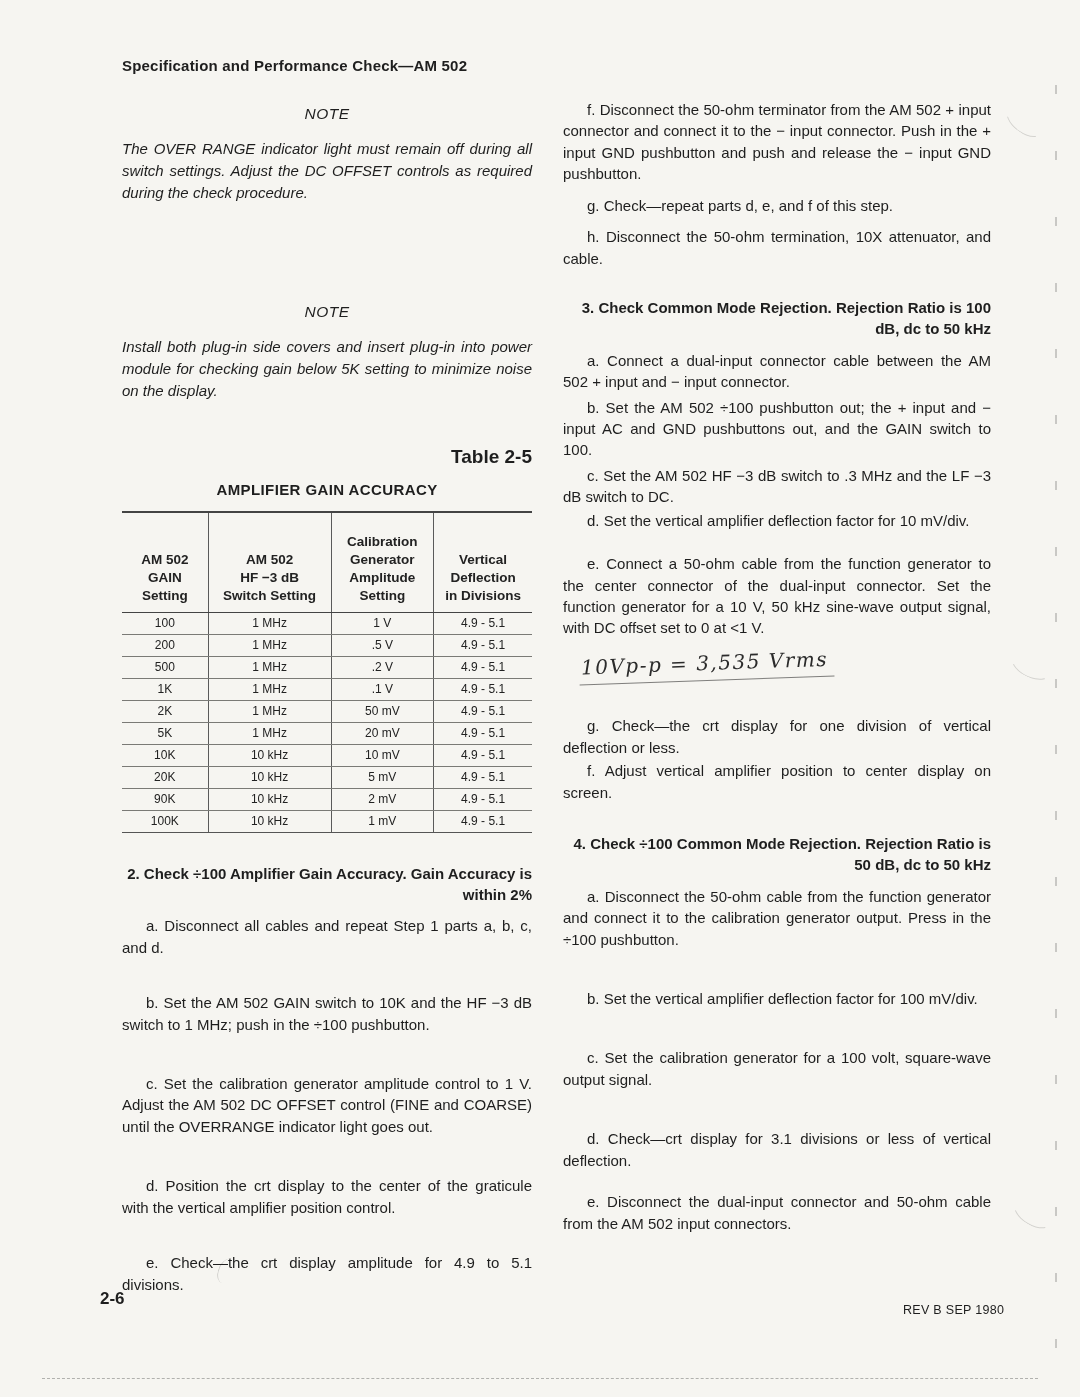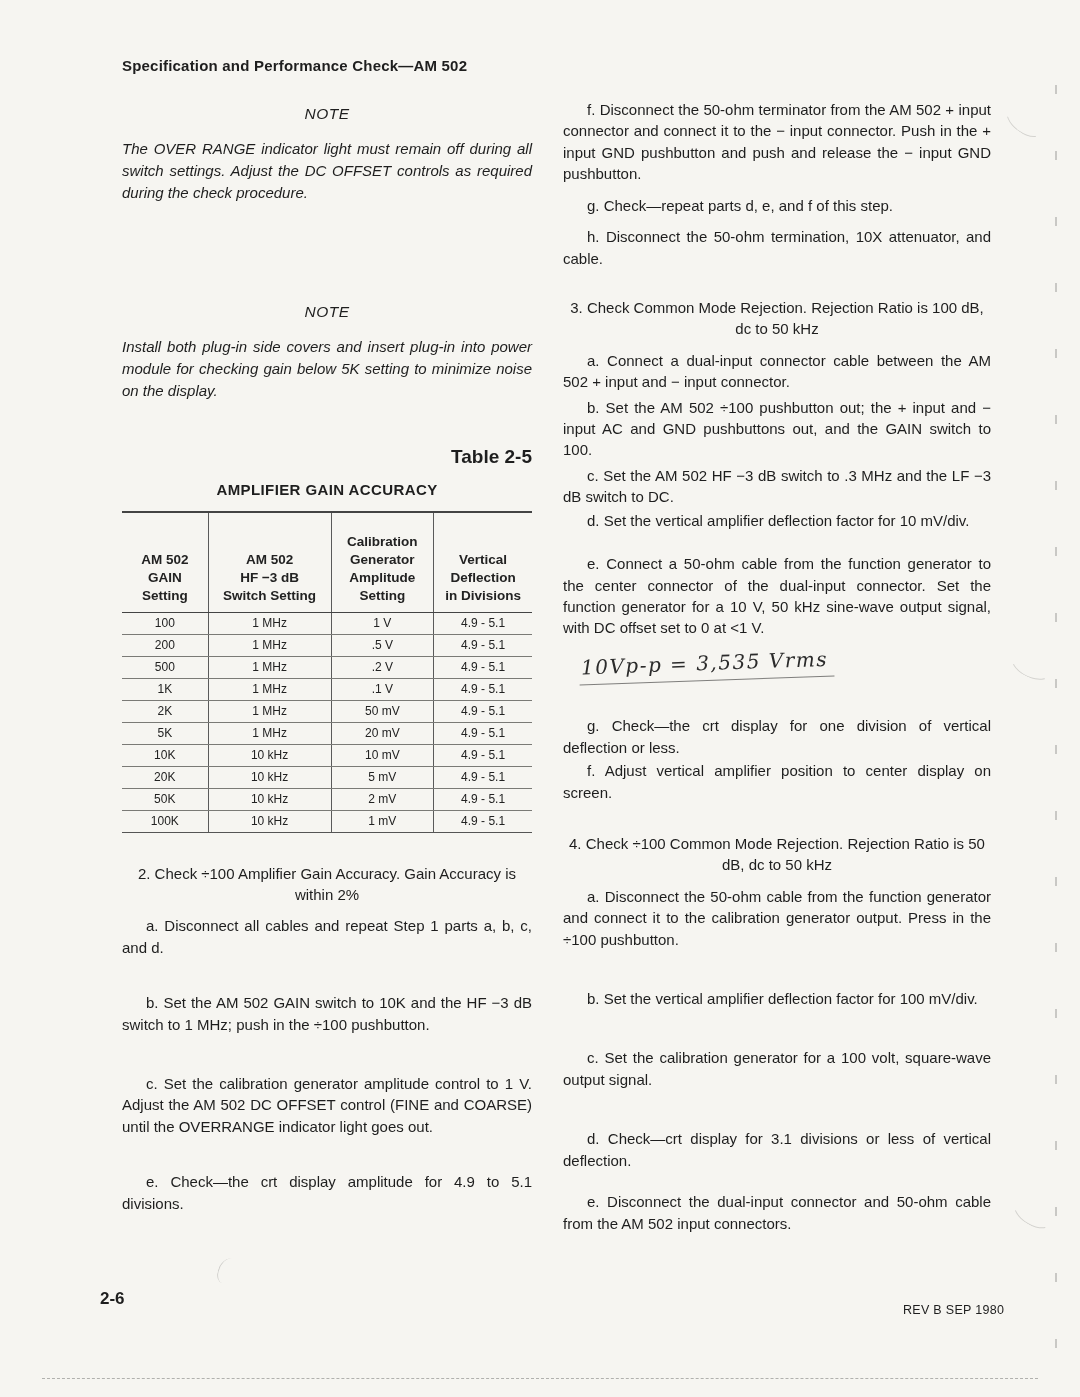--- a/index.html
+++ b/index.html
@@ -39,21 +39,21 @@
   table.gain thead th {
     border-top:2px solid #444; border-bottom:1.5px solid #444;
     vertical-align:bottom; font-weight:bold;
     padding:20px 4px 6px; line-height:1.35;
   }
   table.gain thead th .hl { display:block; }
   table.gain tbody td { border-bottom:1px solid #7a7a76; height:22px; font-size:12px; }
   table.gain tbody tr:last-child td { border-bottom:1.5px solid #555; }
   .w1{width:21%;} .w2{width:30%;} .w3{width:25%;} .w4{width:24%;}
 
-  .sec-heading { font-weight:normal; line-height:1.42; text-align:center; }
+  .sec-heading { font-weight:bold; line-height:1.42; text-align:right; }
   .item { text-align:justify; text-indent:24px; line-height:1.43; }
 
   .mt4{margin-top:4px;} .mt10{margin-top:10px;}
   .mt14{margin-top:2px;} .mt20{margin-top:20px;} .mt22{margin-top:22px;}
   .mt26{margin-top:38px;} .mt28{margin-top:28px;} .mt30{margin-top:30px;}
   .mt34{margin-top:34px;} .mt98{margin-top:98px;}
 
   .handwriting {
     display:inline-block;
     margin:10px 0 0 16px;
@@ -185,38 +185,39 @@
           <td>10 mV</td>
           <td>4.9 - 5.1</td>
         </tr>
         <tr>
           <td>20K</td>
           <td>10 kHz</td>
           <td>5 mV</td>
           <td>4.9 - 5.1</td>
         </tr>
         <tr>
-          <td>50K</td>
+          <td>90K</td>
           <td>10 kHz</td>
           <td>2 mV</td>
           <td>4.9 - 5.1</td>
         </tr>
         <tr>
           <td>100K</td>
           <td>10 kHz</td>
           <td>1 mV</td>
           <td>4.9 - 5.1</td>
         </tr>
       </tbody>
     </table>
 
     <p class="sec-heading mt30">2. Check ÷100 Amplifier Gain Accuracy. Gain Accuracy is within 2%</p>
     <p class="item mt10">a. Disconnect all cables and repeat Step 1 parts a, b, c, and d.</p>
     <p class="item mt34">b. Set the AM 502 GAIN switch to 10K and the HF −3 dB switch to 1 MHz; push in the ÷100 pushbutton.</p>
     <p class="item mt26">c. Set the calibration generator amplitude control to 1 V. Adjust the AM 502 DC OFFSET control (FINE and COARSE) until the OVERRANGE indicator light goes out.</p>
+    <p class="item mt26">d. Position the crt display to the center of the graticule with the vertical amplifier position control.</p>
     <p class="item mt34">e. Check—the crt display amplitude for 4.9 to 5.1 divisions.</p>
   </div>
 
   <div class="col col-right">
 
     <p class="item mt4">f. Disconnect the 50-ohm terminator from the AM 502 + input connector and connect it to the − input connector. Push in the + input GND pushbutton and push and release the − input GND pushbutton.</p>
     <p class="item mt10">g. Check—repeat parts d, e, and f of this step.</p>
     <p class="item mt10">h. Disconnect the 50-ohm termination, 10X attenuator, and cable.</p>
 
     <p class="sec-heading mt28">3. Check Common Mode Rejection. Rejection Ratio is 100 dB, dc to 50 kHz</p>

